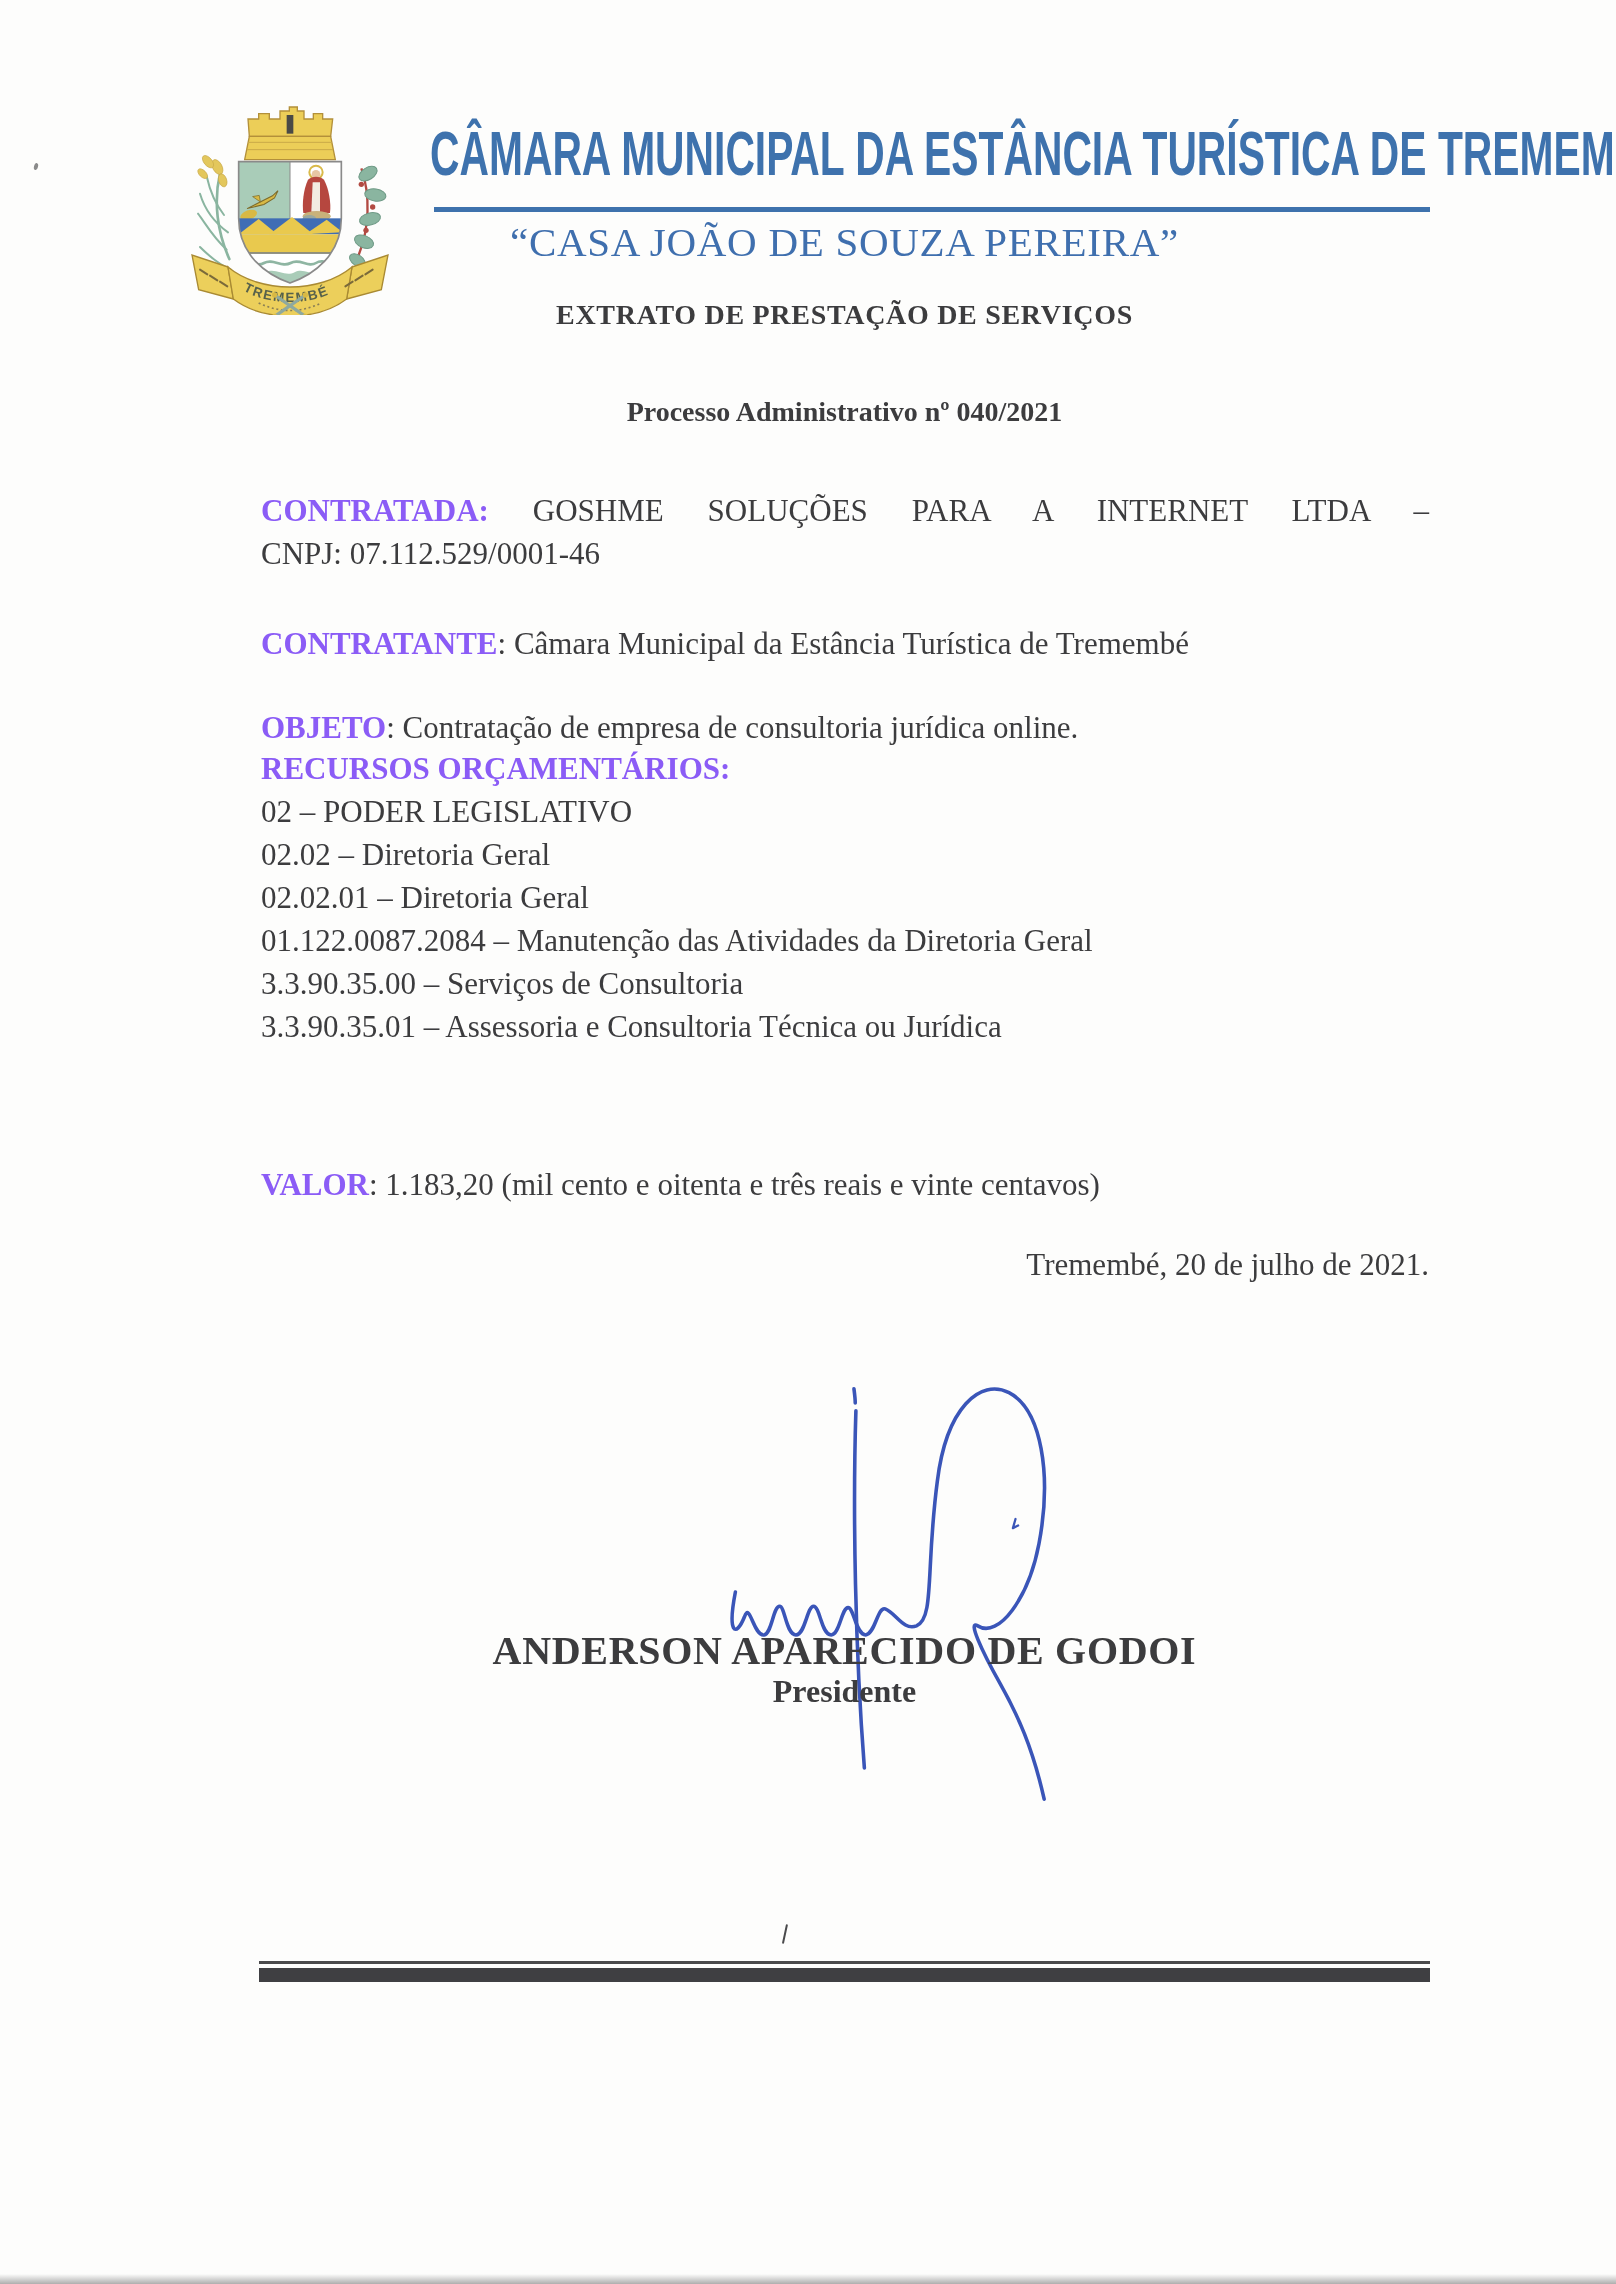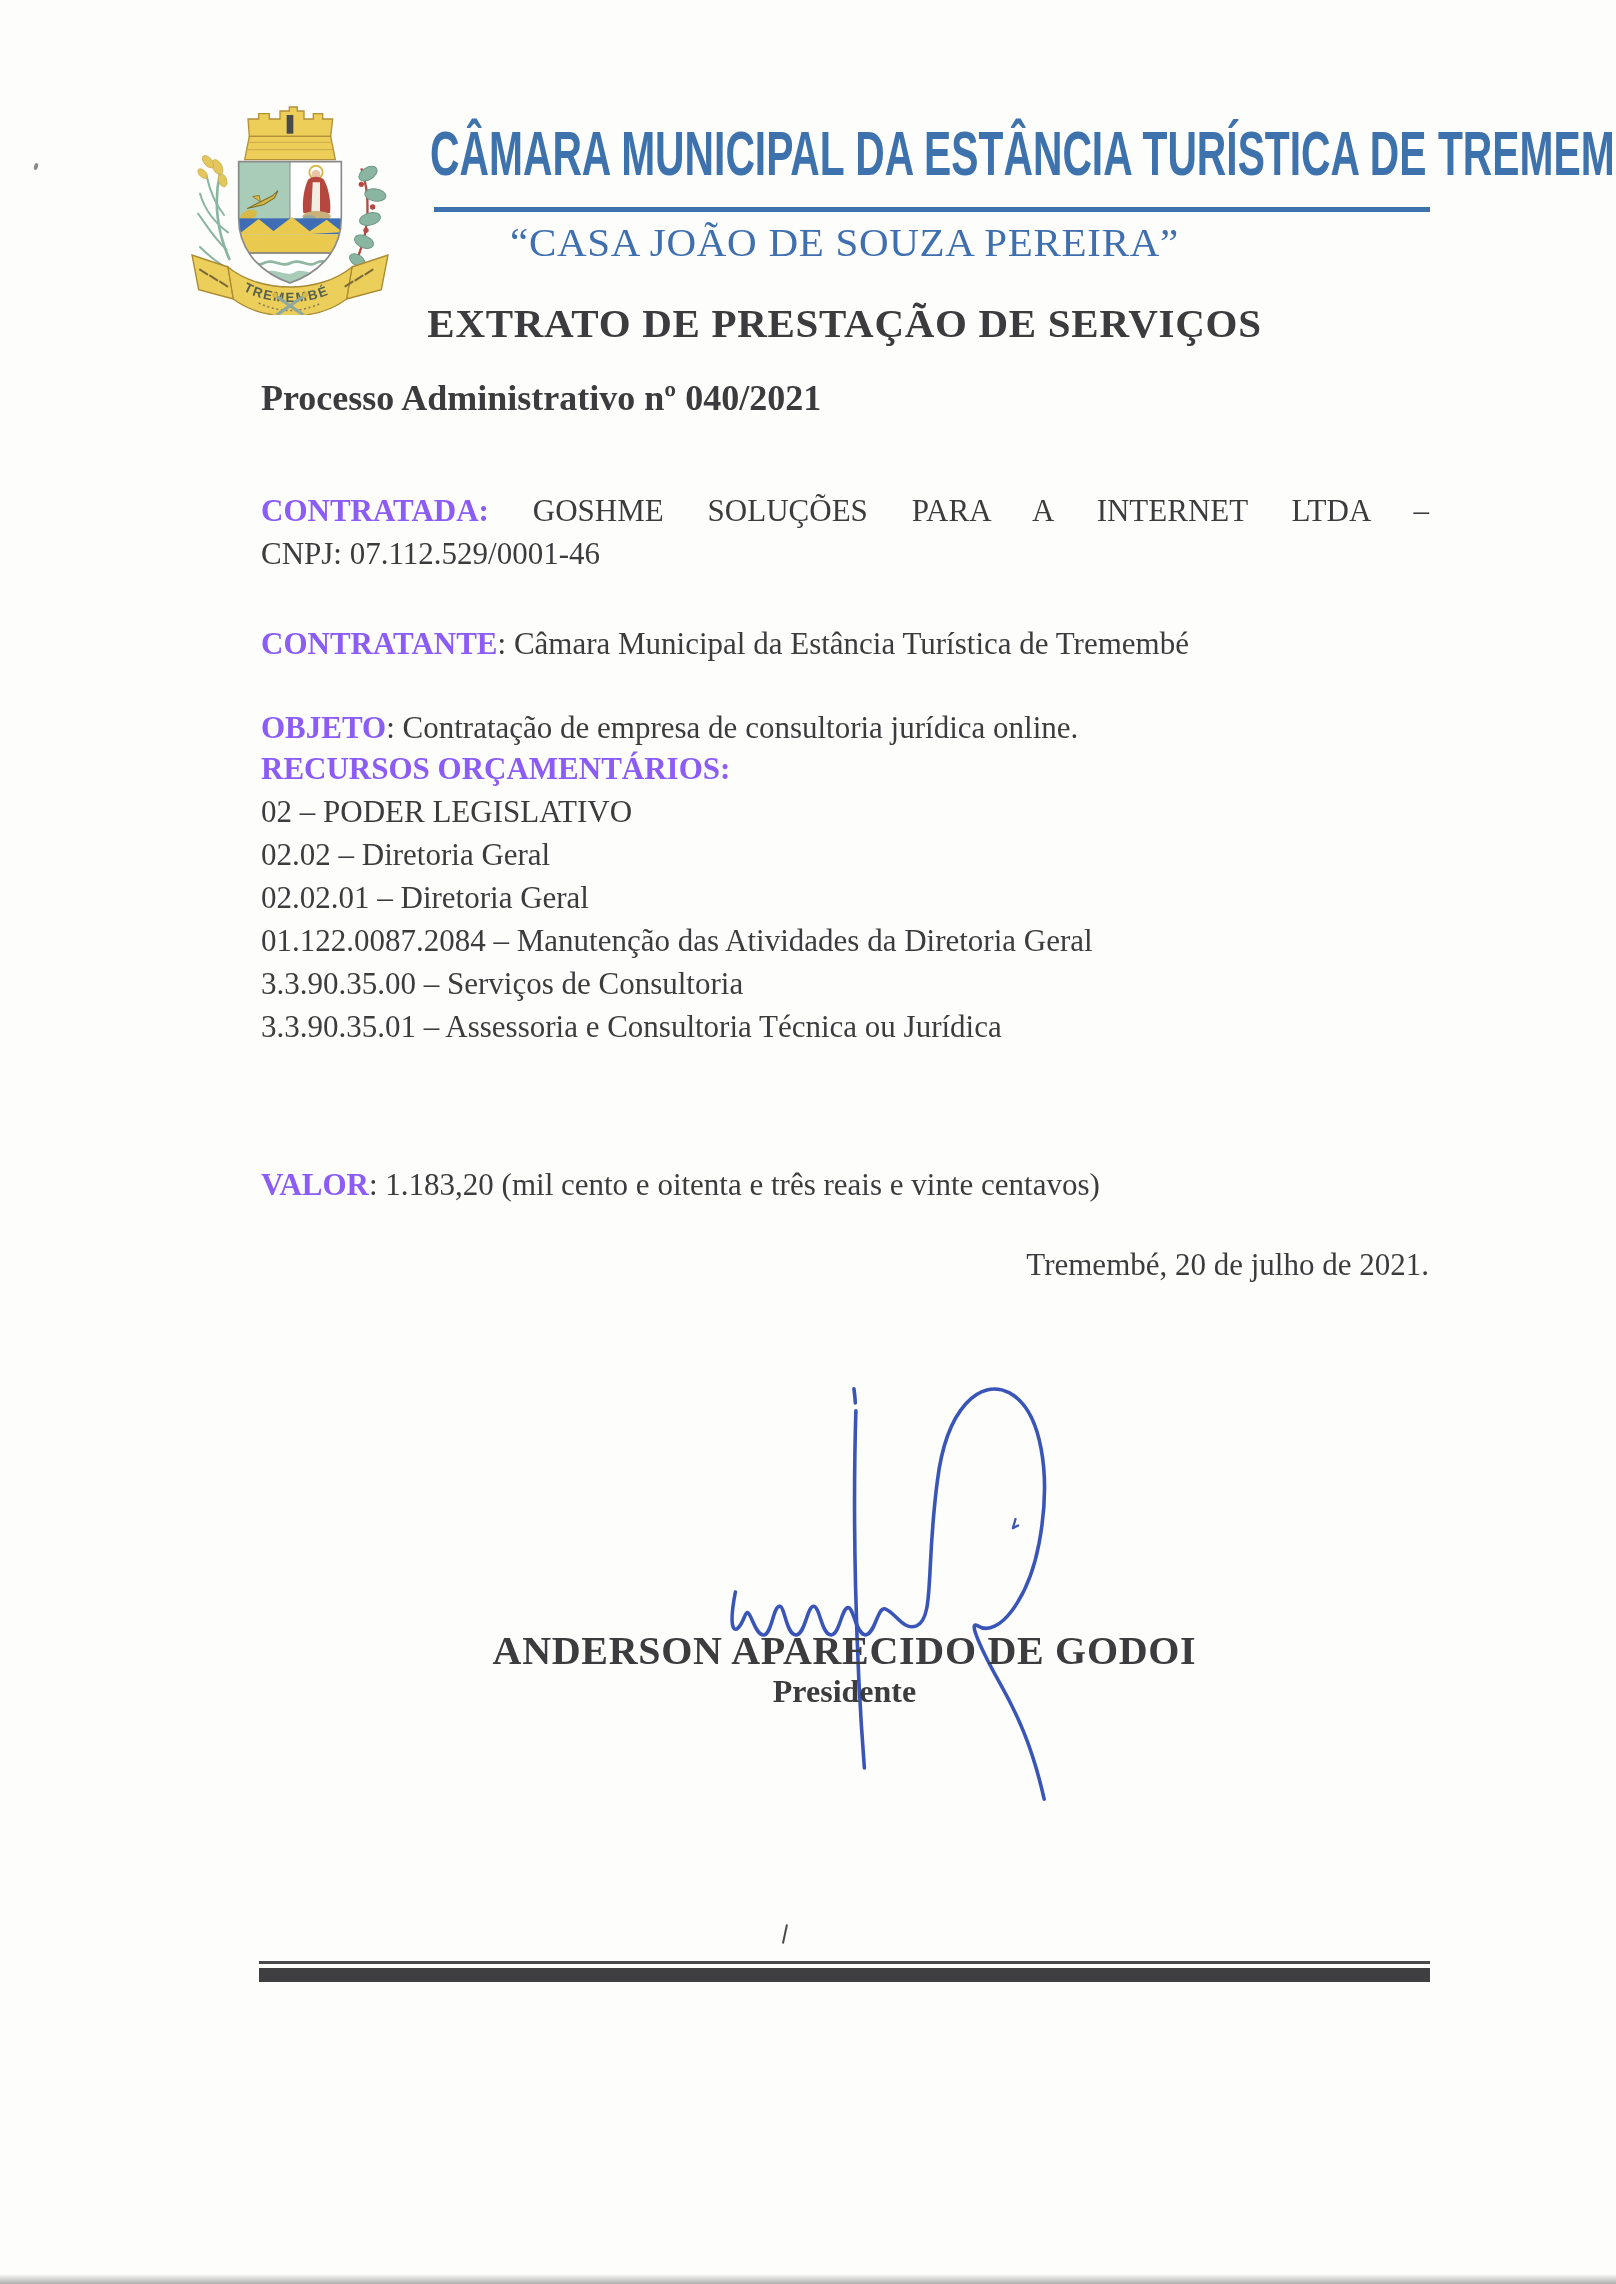--- a/index.html
+++ b/index.html
@@ -21,22 +21,22 @@
     font-family:"Liberation Sans", sans-serif;font-weight:700;
     font-size:51px;letter-spacing:0px;color:#3e72ad;
   }
   .org-underline{left:434px;top:207px;width:996px;height:4.6px;background:#3e72ad;}
   .building{
     left:261px;top:218px;width:1167px;text-align:center;
     font-size:41px;color:#3f6fae;letter-spacing:0.7px;
   }
 
   
-  .doc-title{left:261px;top:299px;width:1167px;text-align:center;font-size:41px;font-weight:700;letter-spacing:0.7px;}
-  .doc-subtitle{left:261px;top:377px;width:1167px;font-size:36px;font-weight:700;}
+  .doc-title{left:261px;top:299px;width:1167px;text-align:center;font-size:28px;font-weight:700;letter-spacing:0.7px;}
+  .doc-subtitle{left:261px;top:396px;width:1167px;text-align:center;font-size:28px;font-weight:700;}
 
   
   .bodytext{font-size:31px;line-height:43px;}
   .p-contratada{left:261px;top:458px;width:1168px;}
   .jline{display:block;text-align:justify;text-align-last:justify;}
   .p-contratante{left:261px;top:591px;width:1168px;}
   .p-objeto{left:261px;top:675px;width:1168px;}
   .p-recursos{left:261px;top:747px;width:1168px;}
   .p-recursos .item{display:block;}
   .p-valor{left:261px;top:1132px;width:1168px;}

